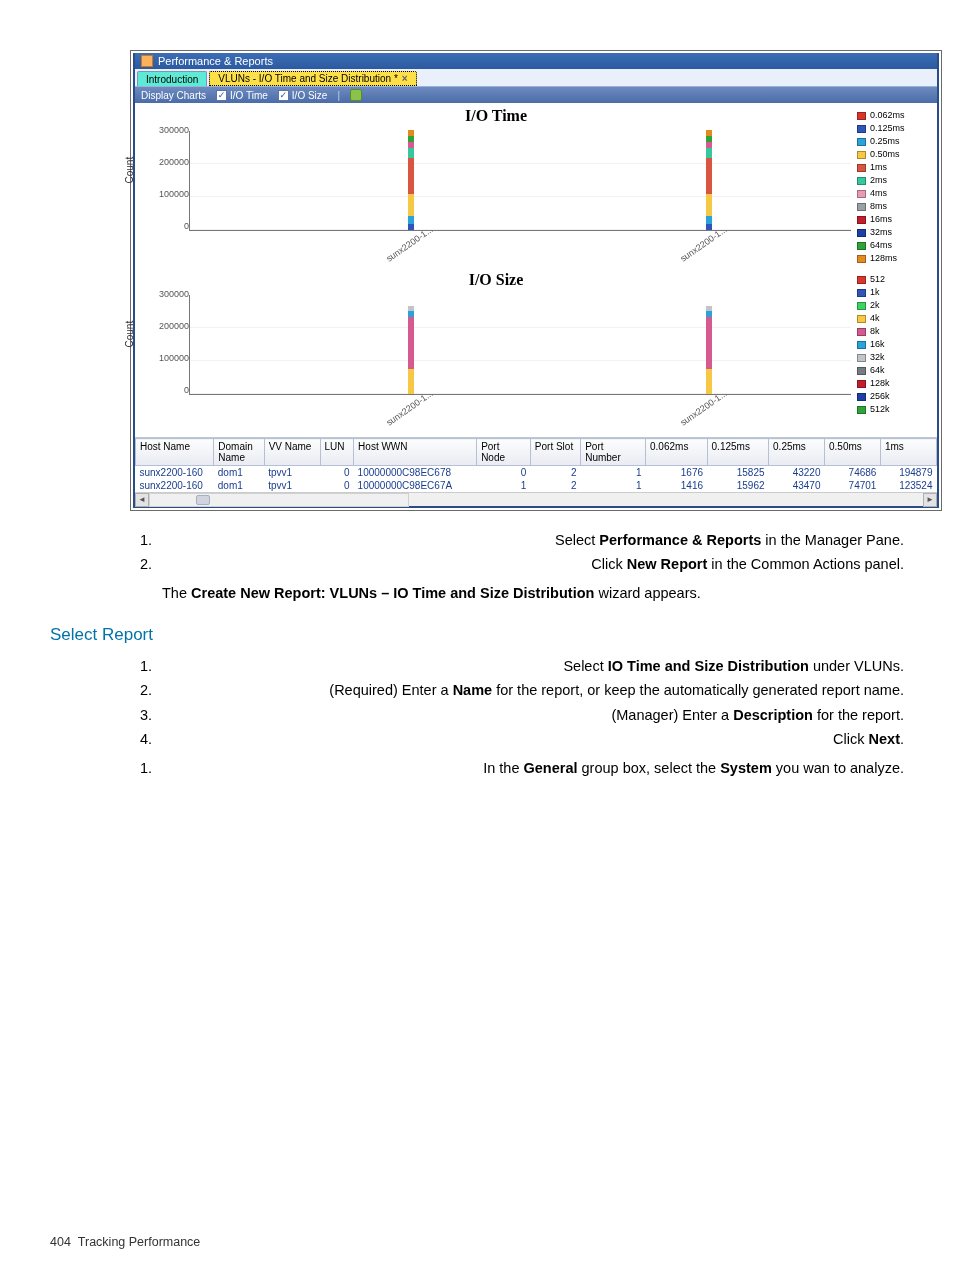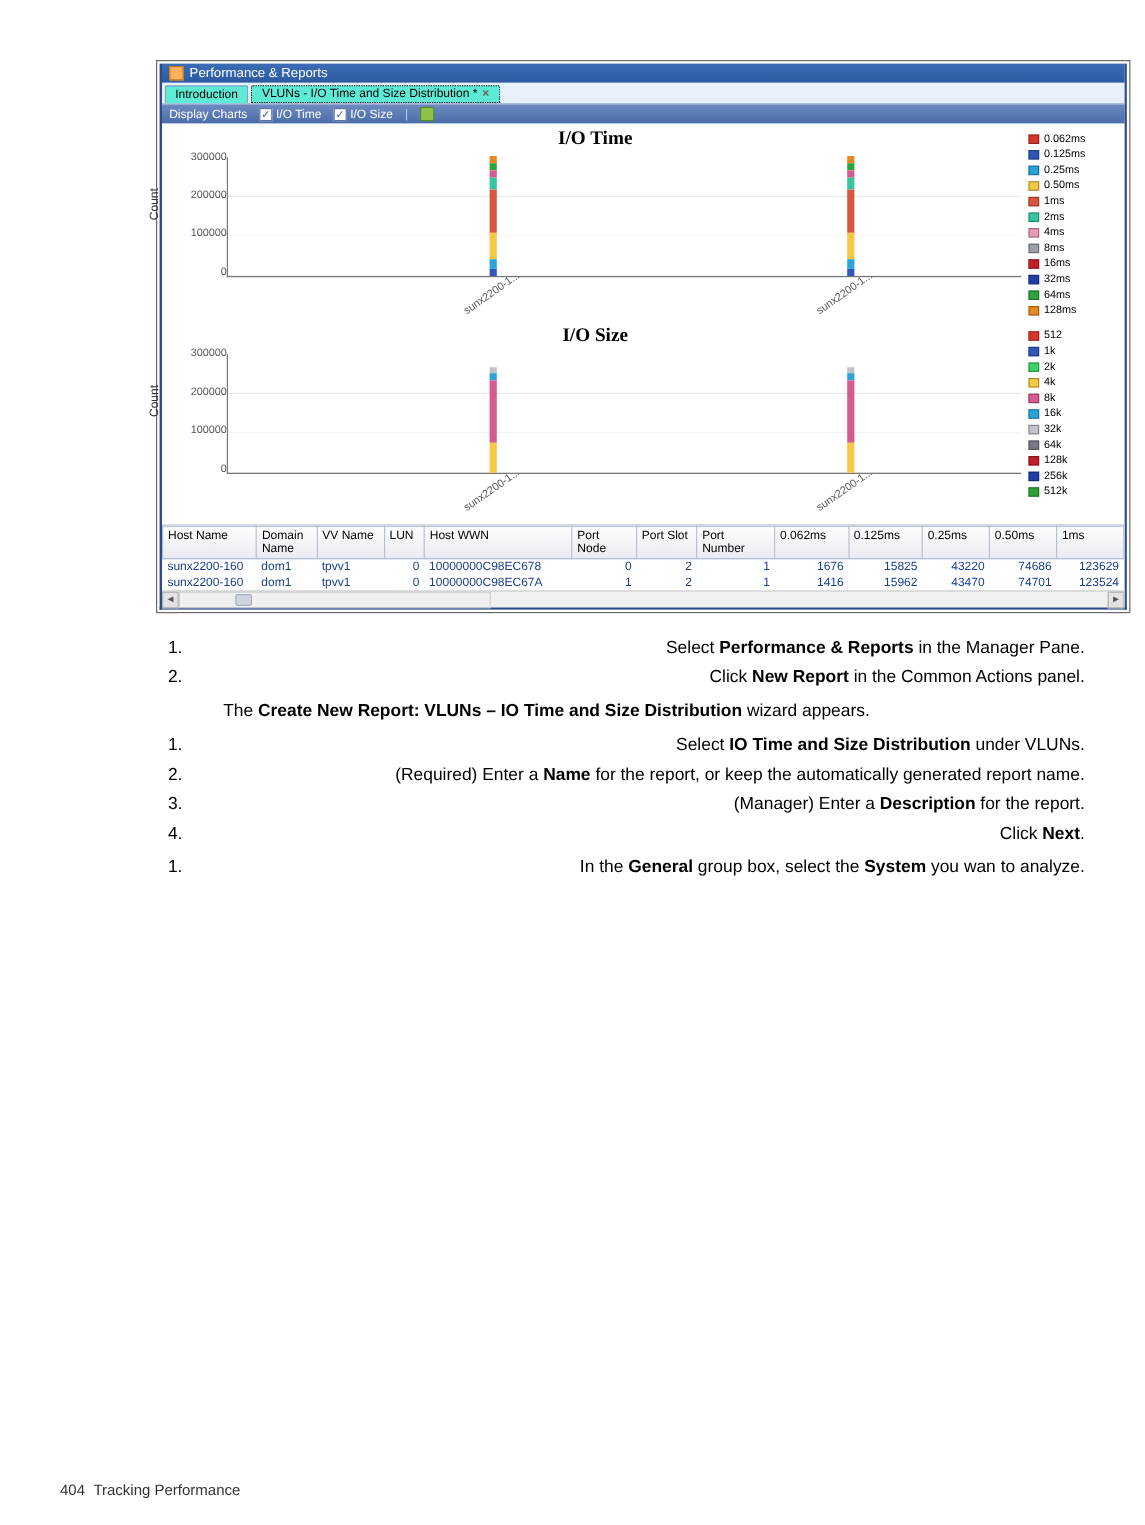--- a/index.html
+++ b/index.html
@@ -50,21 +50,21 @@
     border-bottom: none;
     background: #5eead4;
     padding: 1px 8px;
     margin-right: 2px;
     color: #000;
     border-top-left-radius: 2px;
     border-top-right-radius: 2px;
     display: flex;
     align-items: center;
   }
-  .tab.active { border: 1px dotted #000; background: #5eead4; }
+  .tab.active { border: 1px dotted #000; background: #fde047; }
   .tab .close { color: #666; margin-left: 4px; font-weight: bold; }
   
   .toolbar {
     background: linear-gradient(to bottom, #6e8bc0, #4a6ca8);
     color: #fff;
     font-size: 10px;
     padding: 2px 6px;
     display: flex;
     align-items: center;
     gap: 10px;
@@ -112,21 +112,21 @@
   .sb-thumb { position:absolute; left:18%; top:1px; width:14px; height:10px; background:#cfd4df; border:1px solid #a8b0c0; border-radius:2px; }
   .sb-space { flex: 1; }
   .sb-right { width:14px; height:14px; border:1px solid #b0b0b0; background:#e3e3e3; font-size:8px; text-align:center; line-height:12px; color:#555; margin-left:auto; }
 
   
   .body-text { margin: 18px 0 0 84px; font-size: 14.5px; line-height: 1.55; }
   .ol-num { list-style: none; padding-left: 0; margin: 6px 0 0 0; }
   .ol-num li { display: flex; margin-bottom: 2px; }
   .ol-num .num { width: 30px; text-align: right; padding-right: 12px; }
   .ol-num .txt { flex: 1; text-align: right; }
-  .indented { margin-left: 52px; margin-top: 6px; }
+  .indented { margin-left: 28px; margin-top: 6px; }
   b { font-weight: bold; }
   .section-head { color: #0073a8; font-size: 17px; margin: 18px 0 6px -84px; padding-left: 0; }
   .footer { position: absolute; bottom: 22px; left: 50px; font-size: 12.5px; color: #333; }
 
   
   .seg { width: 100%; }
 </style>
 </head>
 <body>
 
@@ -388,21 +388,21 @@
                 <td>tpvv1</td>
                 <td class="num">0</td>
                 <td>10000000C98EC678</td>
                 <td class="num">0</td>
                 <td class="num">2</td>
                 <td class="num">1</td>
                 <td class="num">1676</td>
                 <td class="num">15825</td>
                 <td class="num">43220</td>
                 <td class="num">74686</td>
-                <td class="num">123629</td>
+                <td class="num">194879</td>
               </tr>
               <tr>
                 <td>sunx2200-160</td>
                 <td>dom1</td>
                 <td>tpvv1</td>
                 <td class="num">0</td>
                 <td>10000000C98EC67A</td>
                 <td class="num">1</td>
                 <td class="num">2</td>
                 <td class="num">1</td>
@@ -432,20 +432,21 @@
           <span class="num">1.</span>
           <span class="txt"><span>Select </span><b>Performance &amp; Reports</b><span> in the Manager Pane.</span></span>
         </li>
       <li>
           <span class="num">2.</span>
           <span class="txt"><span>Click </span><b>New Report</b><span> in the Common Actions panel.</span></span>
         </li>
     </ol>
     <div class="indented"><span>The </span><b>Create New Report: VLUNs – IO Time and Size Distribution</b><span> wizard appears.</span></div>
 
+    <div class="section-head">Select Report</div>
     <ol class="ol-num">
       <li>
           <span class="num">1.</span>
           <span class="txt"><span>Select </span><b>IO Time and Size Distribution</b><span> under VLUNs.</span></span>
         </li>
       <li>
           <span class="num">2.</span>
           <span class="txt"><span>(Required) Enter a </span><b>Name</b><span> for the report, or keep the automatically generated report name.</span></span>
         </li>
       <li>

